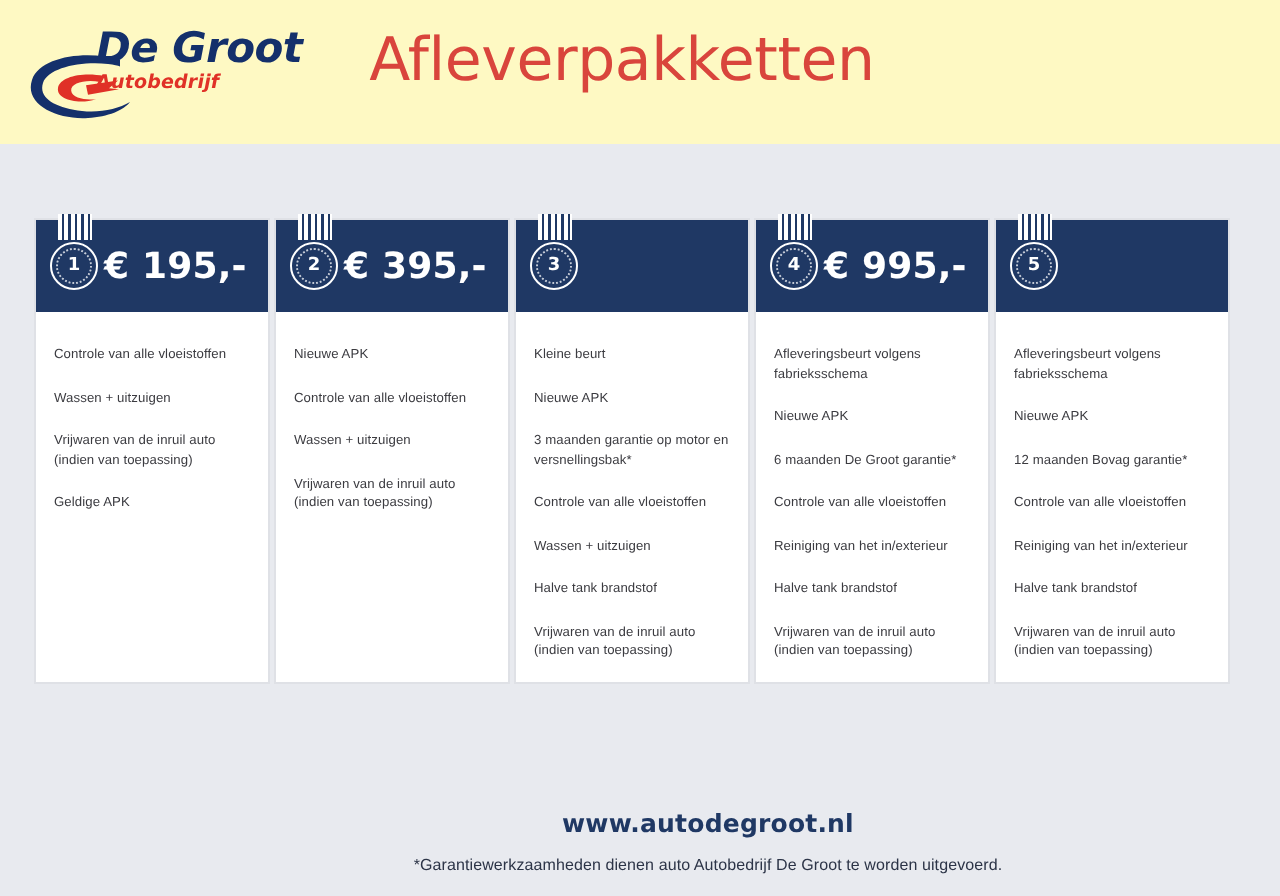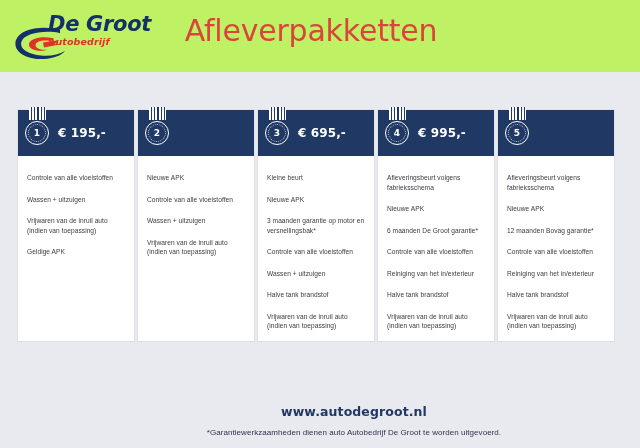--- a/index.html
+++ b/index.html
@@ -19,21 +19,21 @@
     height: 448px;
     background: #e8eaef;
   }
 
   
   .header {
     position: absolute;
     left: 0; top: 0;
     width: 640px;
     height: 72px;
-    background: #bef264;
+    background: #fef9c3;
     box-sizing: border-box;
   }
   .logo-wrap {
     position: absolute;
     left: 14px;
     top: 9px;
     width: 160px;
     height: 55px;
   }
   .logo-mark {
@@ -159,21 +159,21 @@
     line-height: 1;
     position: relative;
     z-index: 2;
   }
   .price {
     flex: 1 1 auto;
     text-align: center;
     color: #ffffff;
     font-family: "DejaVu Sans", sans-serif;
     font-weight: bold;
-    font-size: 12px;
+    font-size: 18px;
     letter-spacing: 0.1px;
     padding-right: 22px;
     white-space: nowrap;
   }
   .card-body {
     flex: 1 1 auto;
     padding: 17px 9px 10px 9px;
     box-sizing: border-box;
   }
   .feature {
@@ -255,38 +255,38 @@
     </div>
 
     <div class="card">
       <div class="card-header">
         <div class="medal">
           <div class="ribbon"></div>
           <div class="medal-disc">
             <span class="medal-num">2</span>
           </div>
         </div>
+        <div class="price">€ 395,-</div>
       </div>
       <div class="card-body">
         <div class="feature">Nieuwe APK</div>
         <div class="feature">Controle van alle vloeistoffen</div>
         <div class="feature">Wassen + uitzuigen</div>
         <div class="feature">Vrijwaren van de inruil auto (indien van toepassing)</div>
       </div>
     </div>
 
     <div class="card">
       <div class="card-header">
         <div class="medal">
           <div class="ribbon"></div>
           <div class="medal-disc">
             <span class="medal-num">3</span>
           </div>
         </div>
-        <div class="price">€ 695,-</div>
       </div>
       <div class="card-body">
         <div class="feature">Kleine beurt</div>
         <div class="feature">Nieuwe APK</div>
         <div class="feature">3 maanden garantie op motor en versnellingsbak*</div>
         <div class="feature">Controle van alle vloeistoffen</div>
         <div class="feature">Wassen + uitzuigen</div>
         <div class="feature">Halve tank brandstof</div>
         <div class="feature">Vrijwaren van de inruil auto (indien van toepassing)</div>
       </div>

